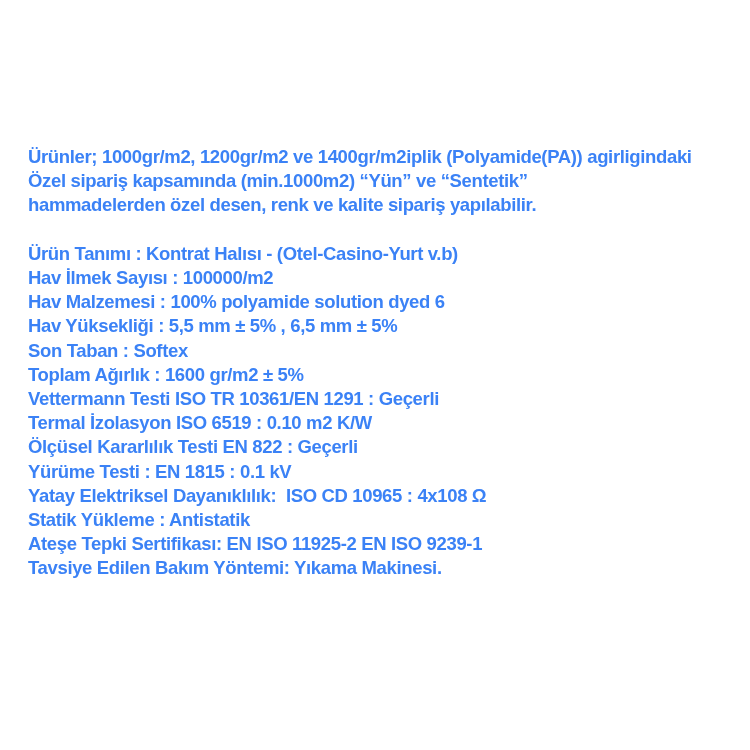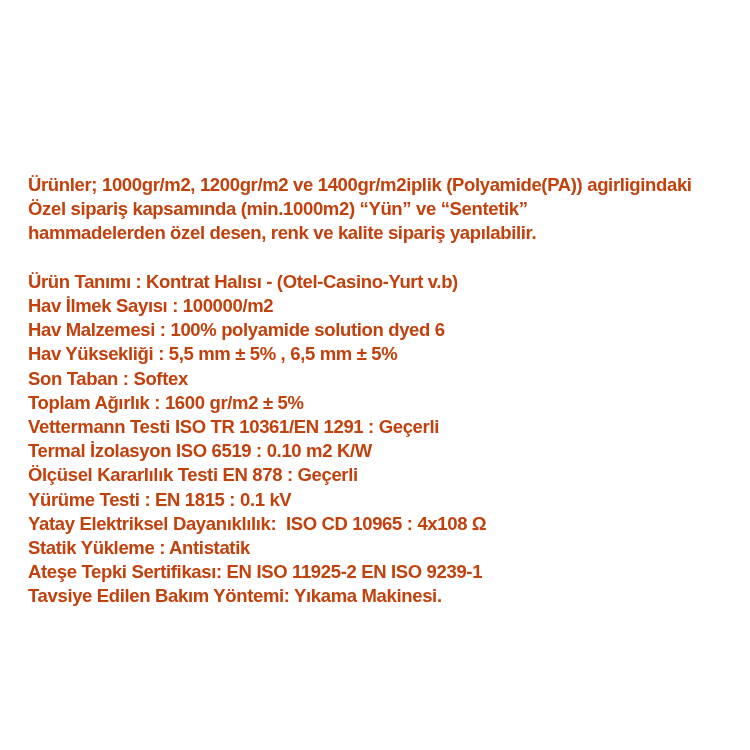--- a/index.html
+++ b/index.html
@@ -12,26 +12,25 @@
     background: #ffffff;
     overflow: hidden;
     position: relative;
     font-family: "Liberation Sans", "DejaVu Sans", sans-serif;
   }
   .sheet {
     position: absolute;
     left: 28px;
     top: 145px;
     width: 716px;
-    color: #c2410c;
+    color: #3b82f6;
     font-weight: 700;
     font-size: 18.5px;
     line-height: 24.2px;
     letter-spacing: -0.35px;
-    margin-top: 28px;
   }
   .line {
     white-space: pre;
   }
   .spec-list {
     margin-top: 24.2px;
   }
 </style>
 </head>
 <body>
@@ -46,21 +45,21 @@
 
   <section class="spec-list">
     <div class="line">Ürün Tanımı : Kontrat Halısı - (Otel-Casino-Yurt v.b)</div>
     <div class="line">Hav İlmek Sayısı : 100000/m2</div>
     <div class="line">Hav Malzemesi : 100% polyamide solution dyed 6</div>
     <div class="line">Hav Yüksekliği : 5,5 mm ± 5% , 6,5 mm ± 5%</div>
     <div class="line">Son Taban : Softex</div>
     <div class="line">Toplam Ağırlık : 1600 gr/m2 ± 5%</div>
     <div class="line">Vettermann Testi ISO TR 10361/EN 1291 : Geçerli</div>
     <div class="line">Termal İzolasyon ISO 6519 : 0.10 m2 K/W</div>
-    <div class="line">Ölçüsel Kararlılık Testi EN 878 : Geçerli</div>
+    <div class="line">Ölçüsel Kararlılık Testi EN 822 : Geçerli</div>
     <div class="line">Yürüme Testi : EN 1815 : 0.1 kV</div>
     <div class="line">Yatay Elektriksel Dayanıklılık:  ISO CD 10965 : 4x108 Ω</div>
     <div class="line">Statik Yükleme : Antistatik</div>
     <div class="line">Ateşe Tepki Sertifikası: EN ISO 11925-2 EN ISO 9239-1</div>
     <div class="line">Tavsiye Edilen Bakım Yöntemi: Yıkama Makinesi.</div>
   </section>
 
 </main>
 
 </body></html>

